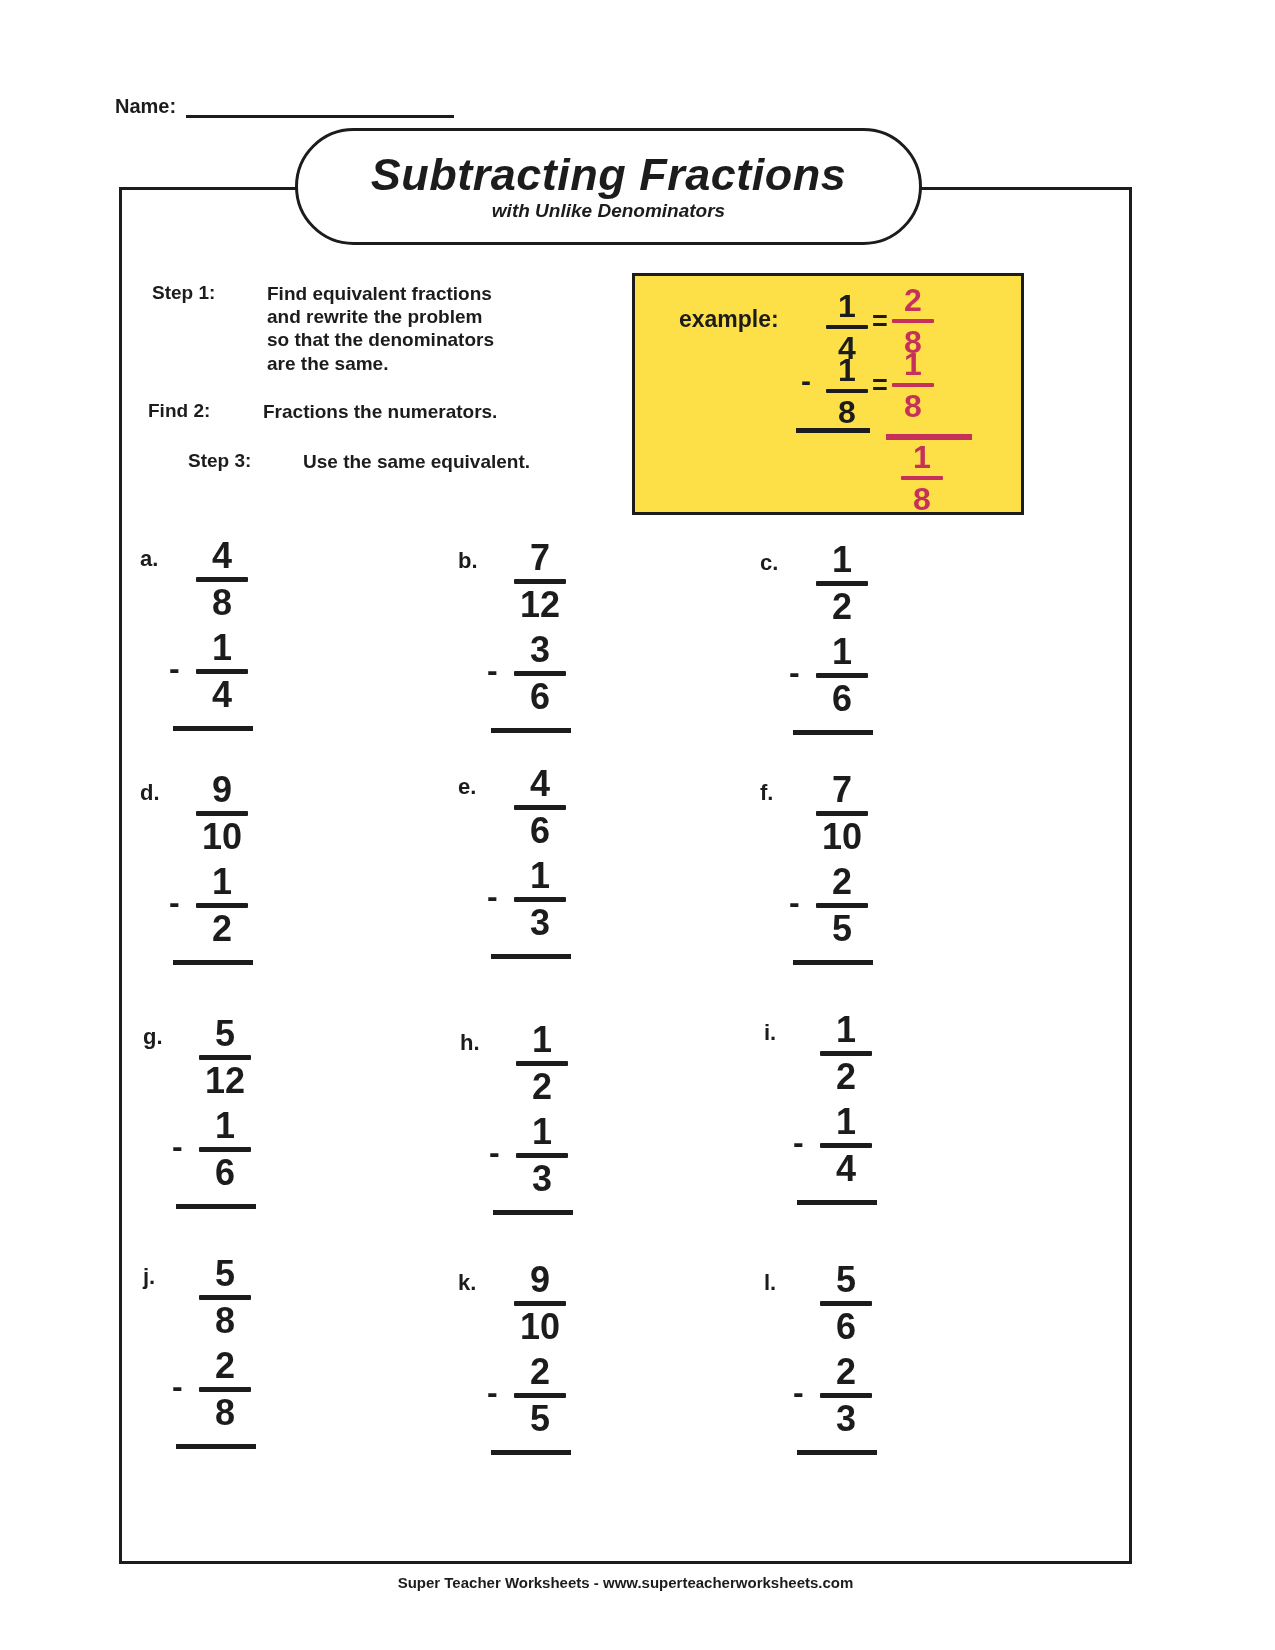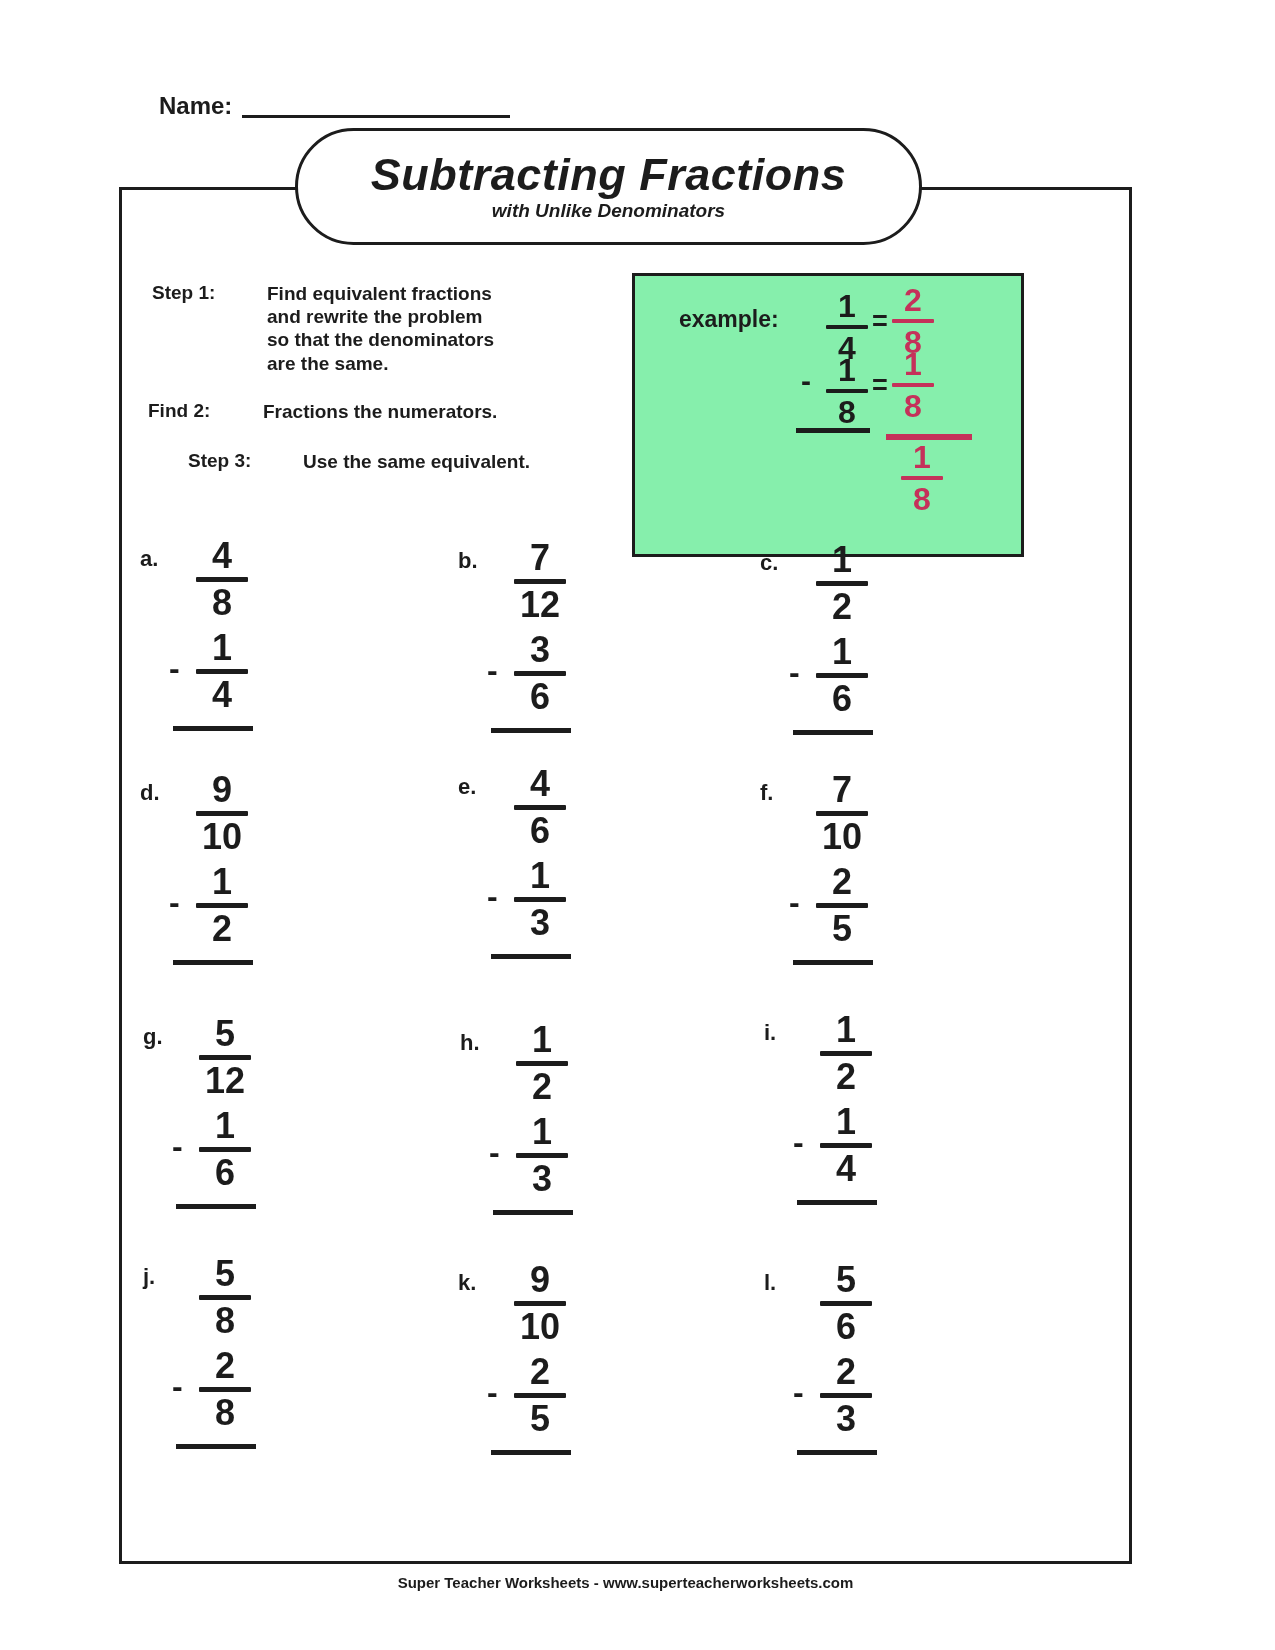--- a/index.html
+++ b/index.html
@@ -2,41 +2,41 @@
 <html style="--ink: #1c1c1c; --accent: #c5315a;"><head>
 <meta charset="utf-8">
 <style>
   :root { --ink:#1c1c1c; --accent:#c5315a; }
   * { box-sizing:border-box; margin:0; padding:0; }
   html,body { background:#ffffff; }
   body { width:1275px; height:1650px; font-family:"Liberation Sans",sans-serif; color:var(--ink); }
   .page { position:relative; width:1275px; height:1650px; background:#fff; overflow:hidden; }
 
   
-  .name-row { position:absolute; left:115px; top:92px; font-size:24px; font-weight:bold; display:flex; align-items:flex-start;margin-left:44px; }
+  .name-row { position:absolute; left:115px; top:92px; font-size:20px; font-weight:bold; display:flex; align-items:flex-end; }
   .name-blank { display:inline-block; width:268px; border-bottom:3px solid var(--ink); height:26px; margin-left:10px; }
 
   
   .main-box { position:absolute; left:119px; top:187px; width:1013px; height:1377px; border:3px solid var(--ink); background:#fff; }
 
   
   .title-badge { position:absolute; left:295px; top:128px; width:627px; height:117px; background:#fff; border:3px solid var(--ink); border-radius:60px; display:flex; flex-direction:column; align-items:center; justify-content:center; z-index:3; }
   .title-main { font-size:45px; font-weight:bold; font-style:italic; letter-spacing:0.5px; line-height:1.05; }
   .title-sub { font-size:19px; font-weight:bold; font-style:italic; margin-top:2px; }
 
   
   .step { position:absolute; display:flex; font-weight:bold; font-size:19px; }
   .step-label { width:115px; flex:0 0 115px; }
   .step-text { white-space:pre-line; line-height:1.22; max-width:300px; }
   .step1 { left:152px; top:282px; }
   .step2 { left:148px; top:400px; }
   .step3 { left:148px; top:450px;margin-left:40px; }
 
   
-  .example-box { position:absolute; left:632px; top:273px; width:392px; height:284px; border:3px solid var(--ink); background:#86efac; }
+  .example-box { position:absolute; left:632px; top:273px; width:392px; height:242px; border:3px solid var(--ink); background:#fde047; }
   .ex-label { position:absolute; left:44px; top:30px; font-size:23px; font-weight:bold; }
 
   .frac { display:flex; flex-direction:column; align-items:center; font-weight:bold; line-height:1; }
   .frac .fbar { align-self:stretch; height:5px; background:var(--ink); margin:3px 0; border-radius:1px; }
   .frac.pink { color:var(--accent); }
   .frac.pink .fbar { background:var(--accent); }
 
   .ex-frac { position:absolute; font-size:32px; min-width:42px; }
   .ex-frac .fbar { height:4px; }
   .ex-fracA { left:191px; top:14px; }

